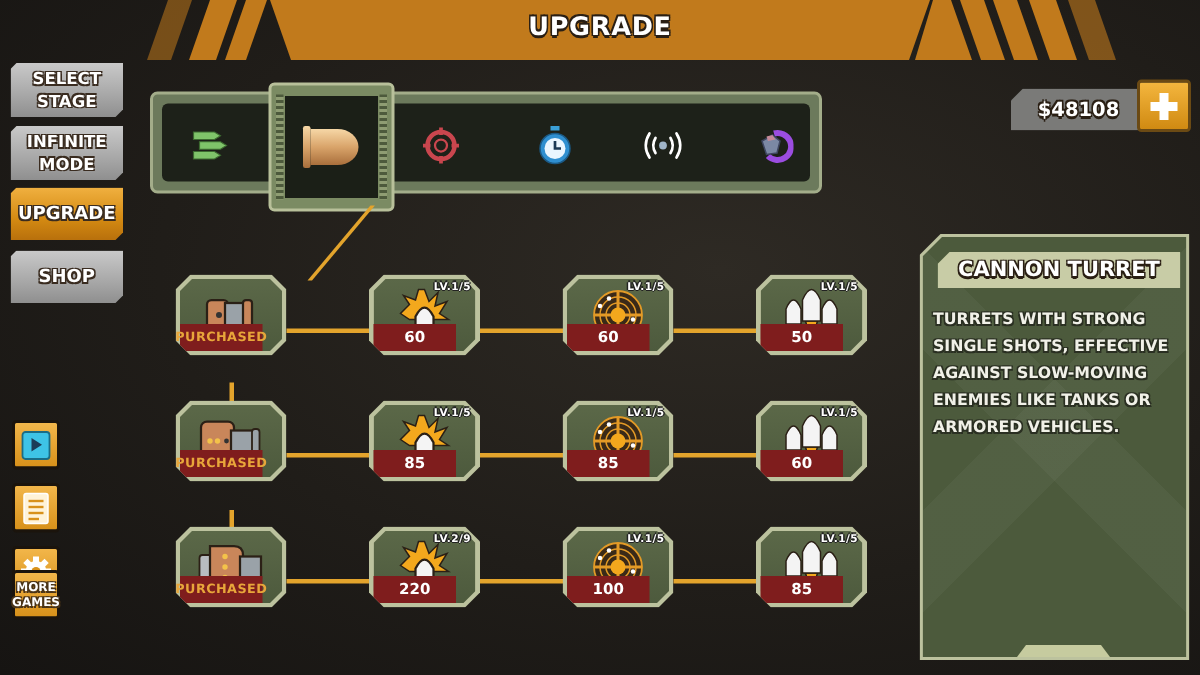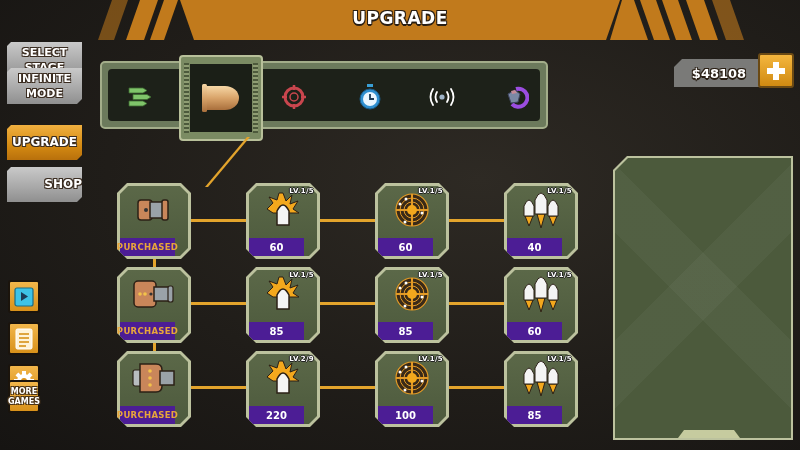--- a/index.html
+++ b/index.html
@@ -77,32 +77,32 @@
   }
   .money-plus {
     position: absolute; left: 758px; top: 53px; width: 36px; height: 35px;
     background: linear-gradient(180deg, #f4b63e 0%, #d08a12 100%);
     border: 2px solid #6b4a14; border-radius: 3px;
     display: flex; align-items: center; justify-content: center; cursor: pointer;
   }
   
   .line { position: absolute; background: #e3a42c; }
   .node {
-    position: absolute; width: 74px; height: 76px; cursor: pointer;
+    position: absolute; width: 74px; height: 54px; cursor: pointer;
     background: #bcc29e;
     clip-path: polygon(10px 0, calc(100% - 10px) 0, 100% 10px, 100% calc(100% - 10px), calc(100% - 10px) 100%, 10px 100%, 0 calc(100% - 10px), 0 10px);
   }
   .node-inner {
     position: absolute; left: 3px; top: 3px; right: 3px; bottom: 3px;
     background: linear-gradient(180deg, #5b6848 0%, #4d5a3d 100%);
     clip-path: polygon(8px 0, calc(100% - 8px) 0, 100% 8px, 100% calc(100% - 8px), calc(100% - 8px) 100%, 8px 100%, 0 calc(100% - 8px), 0 8px);
   }
   .node-footer {
     position: absolute; left: 3px; right: 16px; bottom: 3px; height: 18px;
-    background: #4c1d95; display: flex; align-items: center; justify-content: center;
+    background: #7f1d1d; display: flex; align-items: center; justify-content: center;
     font-size: 10px; font-weight: bold; color: #fff;
   }
   .node-footer.purchased { color: #e8a63a; font-size: 8.5px; letter-spacing: 0.3px; }
   .node-level {
     position: absolute; right: 6px; top: 4px; font-size: 7px; font-weight: bold; color: #fff;
     letter-spacing: 0.3px;
     text-shadow: -1px 0 0 #222, 1px 0 0 #222, 0 -1px 0 #222, 0 1px 0 #222;
   }
   .node-icon { position: absolute; left: 0; right: 0; top: 6px; height: 42px;
     display: flex; align-items: center; justify-content: center; }
@@ -153,27 +153,27 @@
       <polygon points="712,0 730,0 744,40 726,40" opacity="0.6"></polygon>
       <polygon points="622,0 634,0 648,40 610,40"></polygon>
     </g>
   </svg>
   <div class="header-title outline-text">UPGRADE</div>
 </div>
 
 <div class="nav-btn grey" style="top:42px;height:36px;">
   <span style="width:60px;display:block;">SELECT STAGE</span>
 </div>
-<div class="nav-btn grey" style="top:68px;height:36px;">
+<div class="nav-btn grey" style="top:84px;height:36px;">
   <span style="width:60px;display:block;">INFINITE MODE</span>
 </div>
 <div class="nav-btn gold" style="top:125px;height:35px;">
   <span style="font-size:12px;">UPGRADE</span>
 </div>
-<div class="nav-btn grey" style="top:167px;height:35px;justify-content:flex-end;">
+<div class="nav-btn grey" style="top:167px;height:35px;">
   <span style="font-size:12px;">SHOP</span>
 </div>
 
 <div class="side-icon" style="top:280px;">
   <svg width="20" height="20" viewBox="0 0 20 20">
     <rect x="1" y="1" width="18" height="18" rx="2" fill="#3ec3e6" stroke="#1a6c86" stroke-width="1.2"></rect>
     <polygon points="7,5 7,14 14,9.5" fill="#1c3c58"></polygon>
   </svg>
 </div>
 <div class="side-icon" style="top:322px;">
@@ -350,21 +350,21 @@
       <g stroke="#2b2016" stroke-width="1">
         <polygon points="5,26 9,36 13,26" fill="#f3a81d"></polygon>
           <polygon points="17,24 21,38 25,24" fill="#f3a81d"></polygon>
           <polygon points="29,26 33,36 37,26" fill="#f3a81d"></polygon>
         <path d="M4,26 v-10 q5,-12 10,0 v10 z" fill="#f4f4f4"></path>
         <path d="M15,24 v-14 q6,-14 12,0 v14 z" fill="#f4f4f4"></path>
         <path d="M28,26 v-10 q5,-12 10,0 v10 z" fill="#f4f4f4"></path>
       </g>
     </svg>
   </div>
-  <div class="node-footer">40</div>
+  <div class="node-footer">50</div>
 </div>
 
 <div class="node" style="left:117px;top:267px;">
   <div class="node-inner"></div>
   <div class="node-icon">
     <svg width="44" height="34" viewBox="0 0 44 34">
       <rect x="2" y="4" width="22" height="26" rx="4" fill="#c9865a" stroke="#2b2016" stroke-width="1.5"></rect>
       <rect x="22" y="10" width="16" height="14" fill="#9aa2a8" stroke="#2b2016" stroke-width="1.5"></rect>
       <rect x="36" y="9" width="5" height="16" rx="2" fill="#9aa2a8" stroke="#2b2016" stroke-width="1.2"></rect>
       <g fill="#f3c24a">
@@ -487,15 +487,17 @@
         <path d="M15,24 v-14 q6,-14 12,0 v14 z" fill="#f4f4f4"></path>
         <path d="M28,26 v-10 q5,-12 10,0 v10 z" fill="#f4f4f4"></path>
       </g>
     </svg>
   </div>
   <div class="node-footer">85</div>
 </div>
 
 <div class="info-panel">
   <div class="info-inner">
+    <div class="info-title-bar outline-text">CANNON TURRET</div>
+    <div class="info-desc">TURRETS WITH STRONG SINGLE SHOTS, EFFECTIVE AGAINST SLOW-MOVING ENEMIES LIKE TANKS OR ARMORED VEHICLES.</div>
   </div>
   <div class="info-notch"></div>
 </div>
 
 </body></html>

